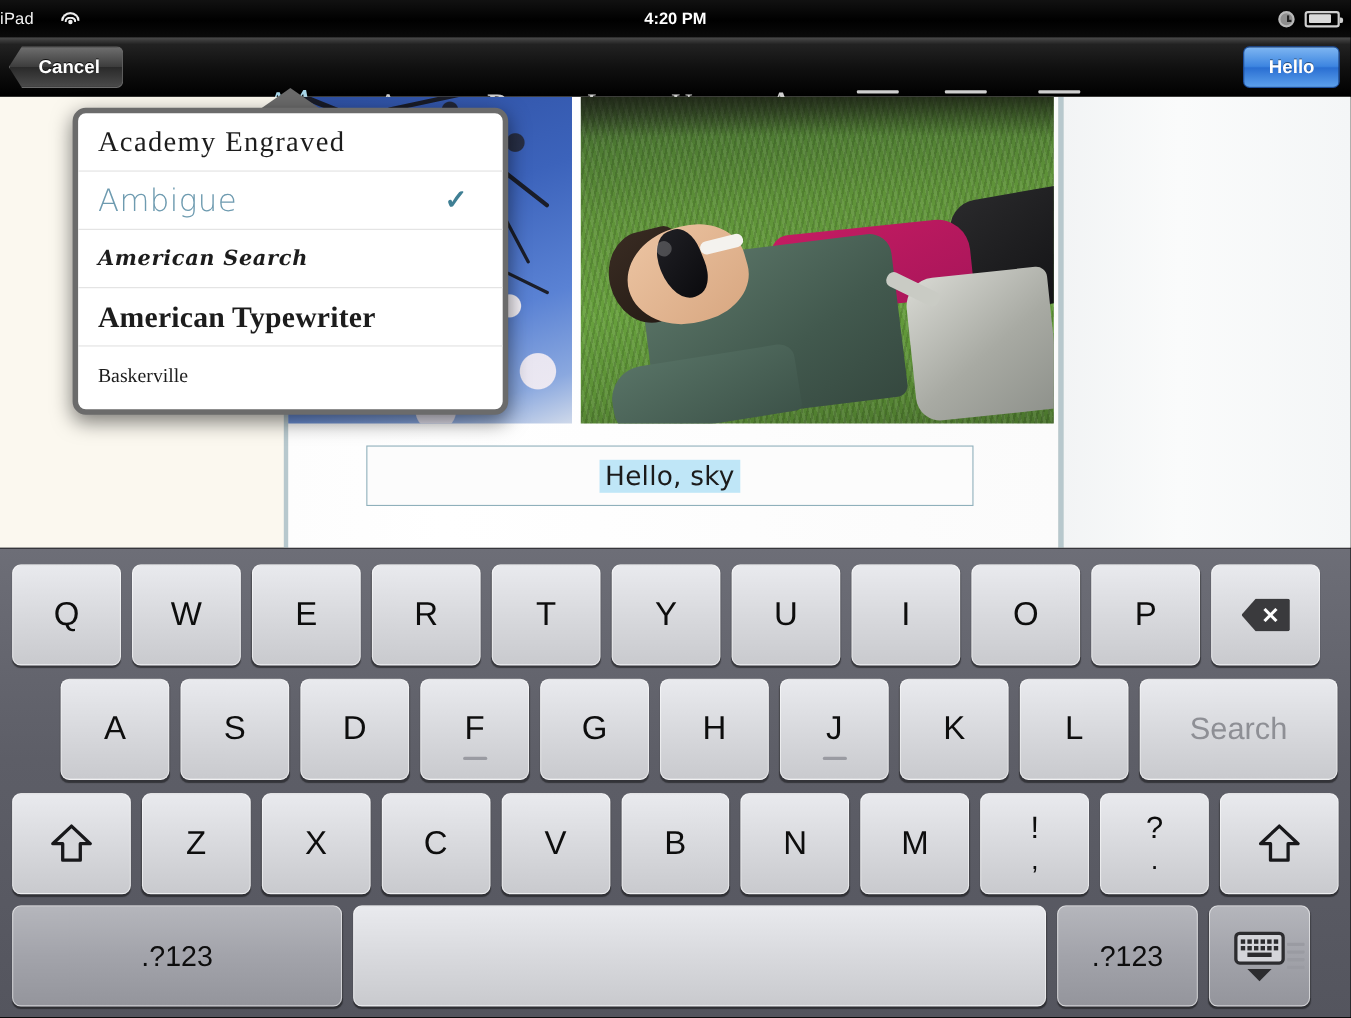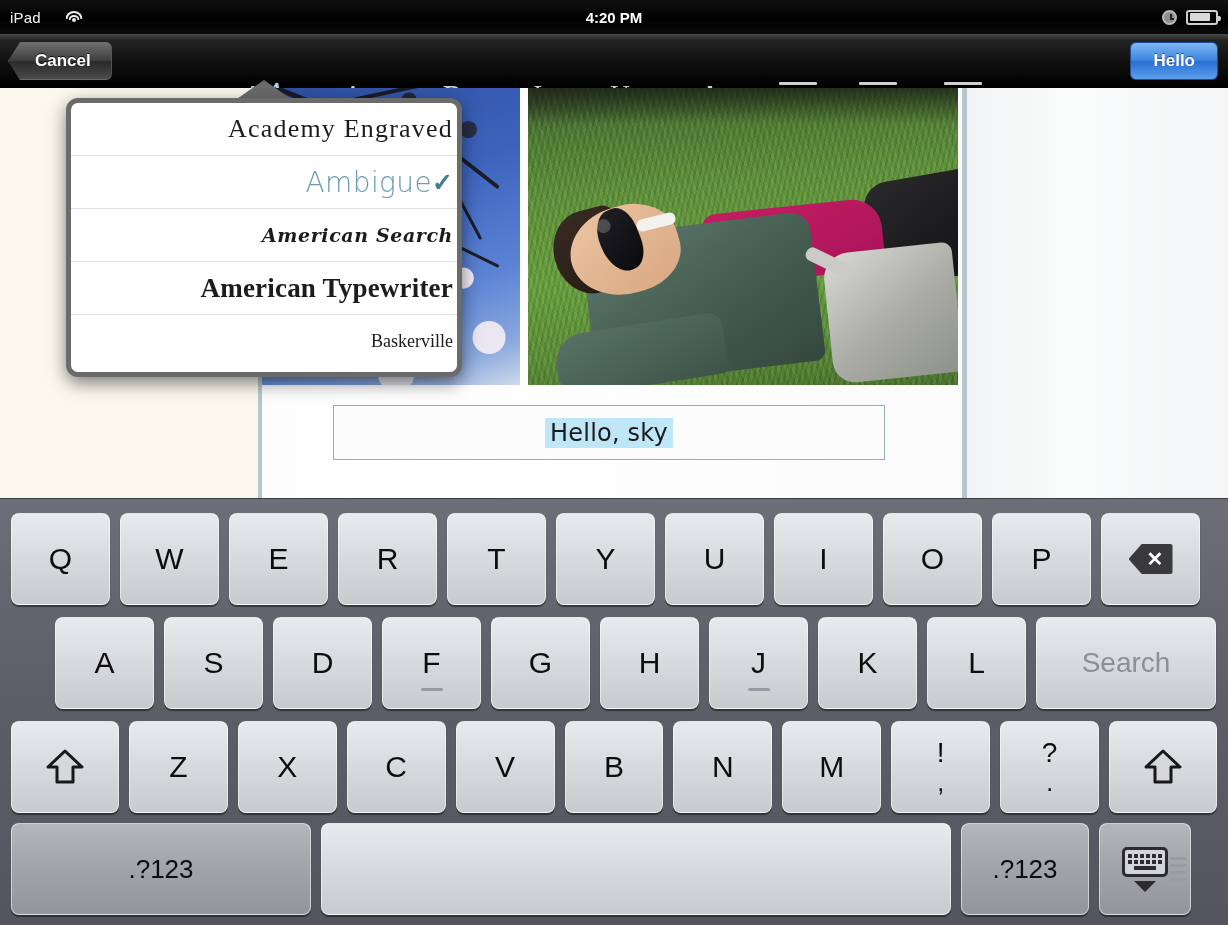--- a/index.html
+++ b/index.html
@@ -11,21 +11,21 @@
   }
   #screen { position: relative; width: 1228px; height: 925px; overflow: hidden; background:#000; }
 
   
   #status-bar {
     position: absolute; left:0; top:0; width:1228px; height:34px;
     background: linear-gradient(to bottom, #111 0%, #000 55%, #0a0a0a 100%);
     color:#f2f2f2; font-size:15px;
     display:flex; align-items:center;
   }
-  #status-left { display:flex; align-items:center; gap:24px; padding-left:10px; }
+  #status-left { display:flex; align-items:center; gap:24px; }
   #status-carrier { font-size:15px; letter-spacing:.2px; color:#f4f4f4; }
   .wifi-ic { display:inline-block; width:18px; height:14px; position:relative; }
   .wifi-ic i { position:absolute; left:50%; transform:translateX(-50%); border:2px solid #eee; border-bottom:none;
                border-radius:50% 50% 0 0 / 100% 100% 0 0; }
   .wifi-ic i.a { width:17px; height:8px; top:1px; }
   .wifi-ic i.b { width:11px; height:5px; top:4.5px; }
   .wifi-ic i.c { width:4px; height:4px; top:8px; border:none; background:#eee; border-radius:50%; }
   #status-time {
     position:absolute; left:0; right:0; text-align:center; font-size:15px; font-weight:bold; color:#fff;
     pointer-events:none;
@@ -170,22 +170,22 @@
     background:#fff; border:5px solid #6b6b6b; border-radius:12px;
     box-shadow:0 6px 18px rgba(0,0,0,.5);
     overflow:hidden;
   }
   #popover-arrow {
     position:absolute; left:234px; top:80px; width:0; height:0;
     border-left:30px solid transparent; border-right:30px solid transparent;
     border-bottom:21px solid #6b6b6b;
   }
   .font-row {
-    height:53px; display:flex; align-items:center; padding:0 4px 0 18px;
-    border-bottom:1px solid #e2e2e2; cursor:pointer; position:relative;text-align:right;
+    height:53px; display:flex; align-items:center; padding:0 32px 0 18px;
+    border-bottom:1px solid #e2e2e2; cursor:pointer; position:relative;
   }
   .font-row:last-child { border-bottom:none; }
   .font-row .label { flex:1; color:#1c1c1c; }
   .font-row.selected .label { color:#6e9bb0; }
   .check { color:#3f7f94; font-size:25px; font-weight:bold; line-height:1; }
   .f-academy    { font-family:"Liberation Serif", serif; font-size:26px; letter-spacing:1.2px; color:#2a2a2a; }
   .f-ambigue    { font-family:"DejaVu Sans", sans-serif; font-size:28px; font-weight:300; letter-spacing:.4px; }
   .f-scribe     { font-family:"DejaVu Serif", serif; font-style:italic; font-size:19px; letter-spacing:.6px; font-weight:bold; }
   .f-typewriter { font-family:"Liberation Serif", serif; font-size:27px; font-weight:bold; letter-spacing:.2px; }
   .f-baskerville{ font-family:"Liberation Serif", serif; font-size:18px; }

